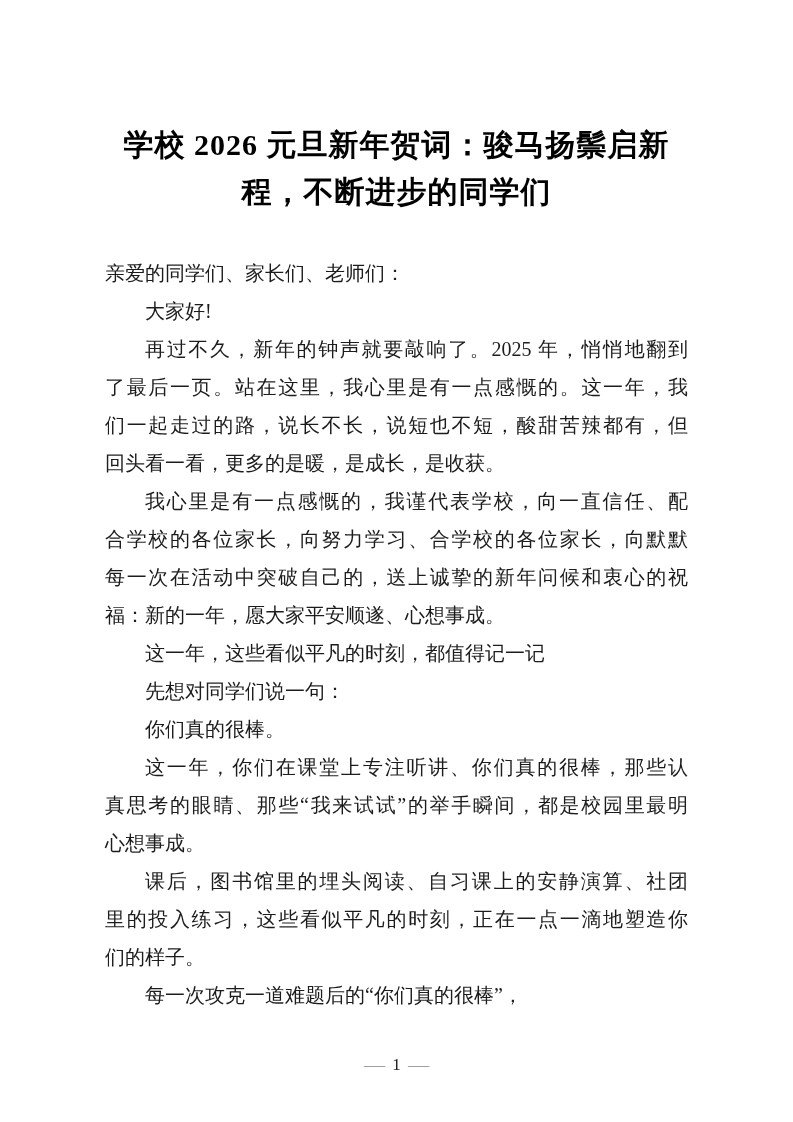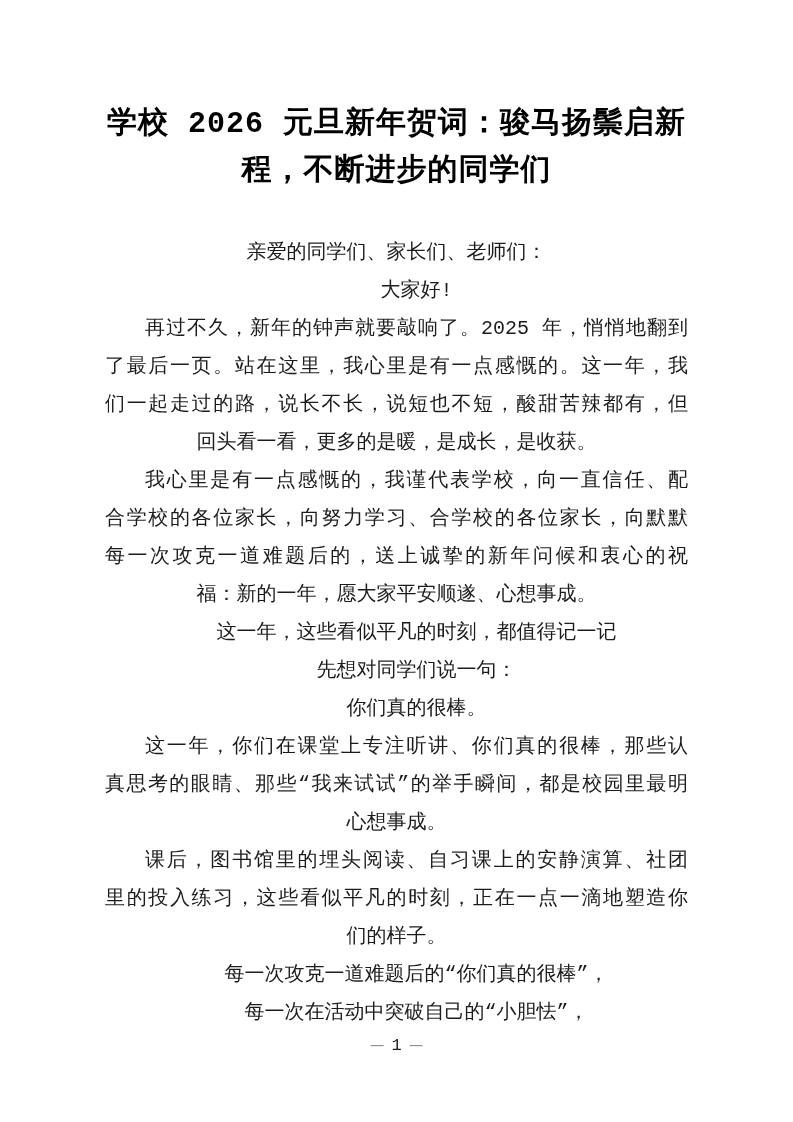--- a/index.html
+++ b/index.html
@@ -6,22 +6,23 @@
     margin: 0;
     padding: 0;
     background: #ffffff;
   }
   .page {
     position: relative;
     width: 793px;
     height: 1084px;
     background: #ffffff;
     overflow: hidden;
-    font-family: Liberation Mono, monospace;
+    font-family: Liberation Serif, serif;
     color: #000;
+    margin-top: 20px;
   }
   
   .doc-title {
     position: absolute;
     top: 101px;
     left: 105px;
     width: 583px;
     text-align: center;
     font-size: 30px;
     font-weight: 700;
@@ -37,21 +38,20 @@
     left: 105px;
     width: 583px;
     font-size: 20px;
     line-height: 38px;
     color: #1c1c1c;
   }
   .body-line {
     height: 38px;
     white-space: nowrap;
     overflow: visible;
-    text-align: center;
   }
   .body-line.indent { text-indent: 2em; }
   .body-line.j {
     white-space: normal;
     text-align: justify;
     text-align-last: justify;
   }
   
   .page-footer {
     position: absolute;
@@ -87,33 +87,32 @@
   <div class="doc-body">
 
   <div class="body-line">亲爱的同学们、家长们、老师们：</div>
       <div class="body-line indent">大家好!</div>
       <div class="body-line indent j">再过不久，新年的钟声就要敲响了。2025 年，悄悄地翻到</div>
       <div class="body-line j">了最后一页。站在这里，我心里是有一点感慨的。这一年，我</div>
       <div class="body-line j">们一起走过的路，说长不长，说短也不短，酸甜苦辣都有，但</div>
       <div class="body-line">回头看一看，更多的是暖，是成长，是收获。</div>
       <div class="body-line indent j">我心里是有一点感慨的，我谨代表学校，向一直信任、配</div>
       <div class="body-line j">合学校的各位家长，向努力学习、合学校的各位家长，向默默</div>
-      <div class="body-line j">每一次攻克一道难题后的，送上诚挚的新年问候和衷心的祝</div>
+      <div class="body-line j">每一次在活动中突破自己的，送上诚挚的新年问候和衷心的祝</div>
       <div class="body-line">福：新的一年，愿大家平安顺遂、心想事成。</div>
       <div class="body-line indent">这一年，这些看似平凡的时刻，都值得记一记</div>
       <div class="body-line indent">先想对同学们说一句：</div>
       <div class="body-line indent">你们真的很棒。</div>
       <div class="body-line indent j">这一年，你们在课堂上专注听讲、你们真的很棒，那些认</div>
       <div class="body-line j">真思考的眼睛、那些“我来试试”的举手瞬间，都是校园里最明</div>
       <div class="body-line">心想事成。</div>
       <div class="body-line indent j">课后，图书馆里的埋头阅读、自习课上的安静演算、社团</div>
       <div class="body-line j">里的投入练习，这些看似平凡的时刻，正在一点一滴地塑造你</div>
       <div class="body-line">们的样子。</div>
       <div class="body-line indent">每一次攻克一道难题后的“你们真的很棒”，</div>
-      <div class="body-line indent">每一次在活动中突破自己的“小胆怯”，</div>
     </div>
 
   <div class="page-footer">
     <span class="footer-dash">—</span>
     <span class="footer-num">1</span>
     <span class="footer-dash">—</span>
   </div>
 
 </div>
 

